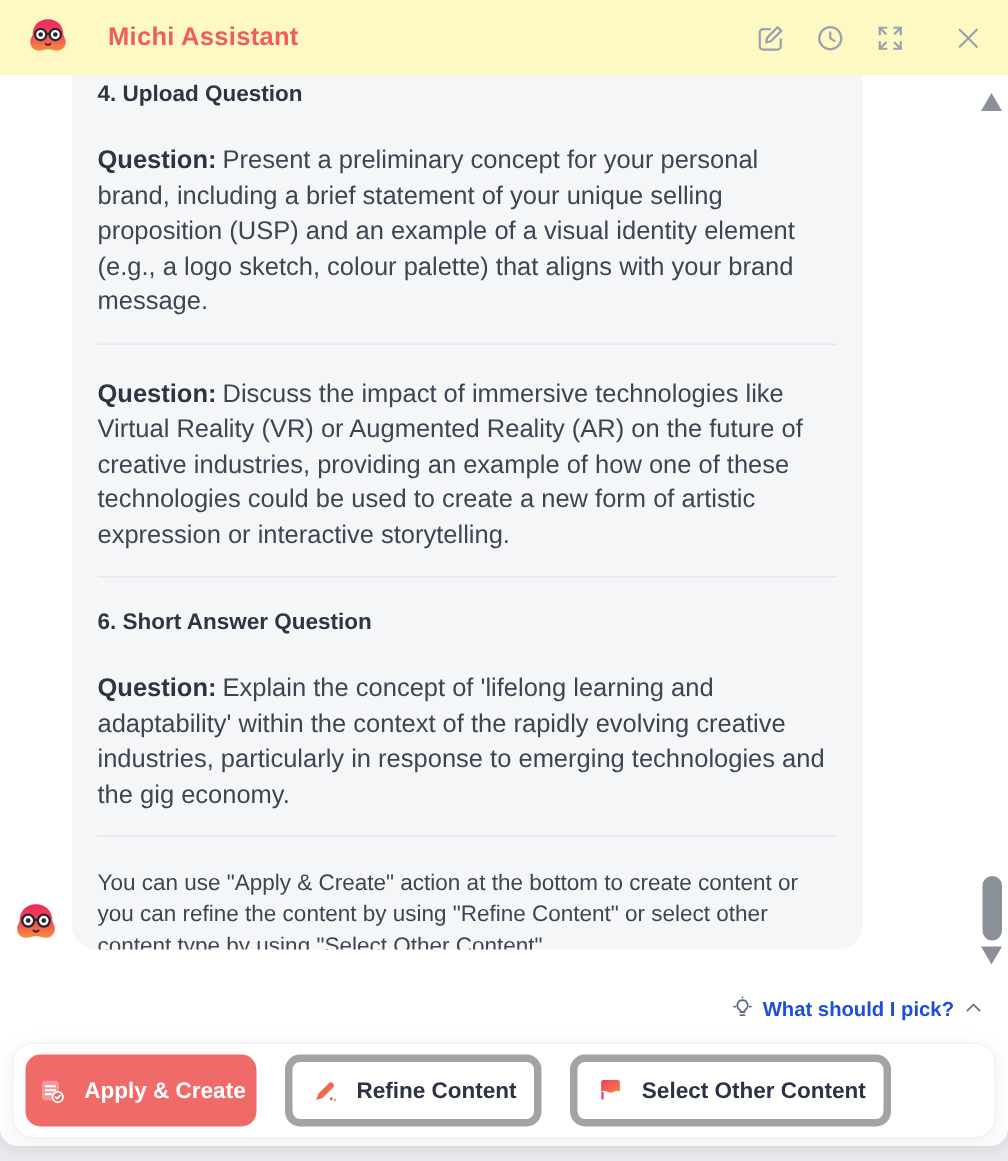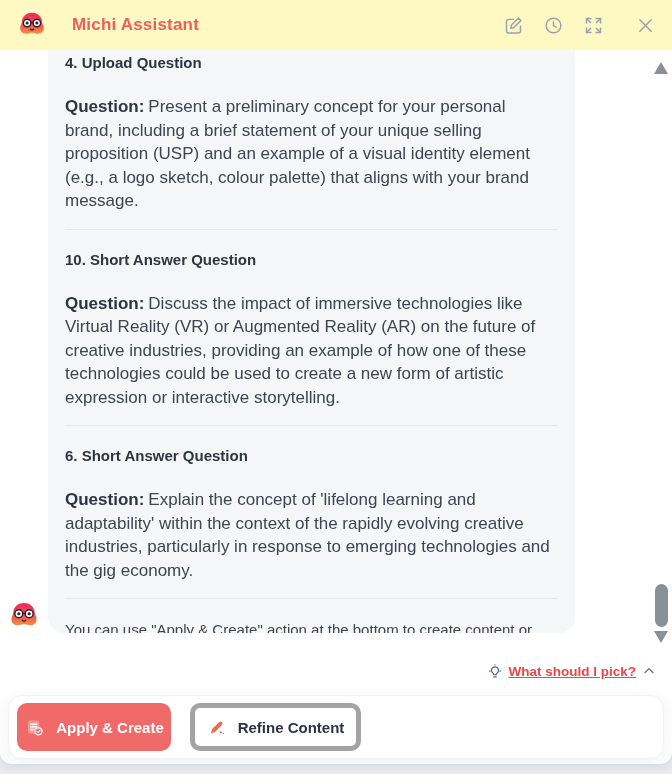--- a/index.html
+++ b/index.html
@@ -60,22 +60,22 @@
     border-left:7px solid transparent;border-right:7px solid transparent;
     border-bottom:12px solid #8A8F98;cursor:pointer;}
   .scroll-thumb{position:absolute;right:4px;top:534px;width:13px;height:43px;
     background:#8A8F98;border-radius:7px;cursor:pointer;}
   .scroll-down{position:absolute;right:4px;top:581px;width:0;height:0;
     border-left:7px solid transparent;border-right:7px solid transparent;
     border-top:12px solid #8A8F98;cursor:pointer;}
 
   
   .hint{
-    position:absolute;right:10px;top:613px;display:flex;align-items:flex-start;gap:6px;
-    color:#ef4444;font-size:13.5px;font-weight:600;cursor:pointer;background:none;border:none;text-decoration:underline;
+    position:absolute;right:10px;top:613px;display:flex;align-items:center;gap:6px;
+    color:#1d4ed8;font-size:13.5px;font-weight:600;cursor:pointer;background:none;border:none;
   }
   .hint svg{display:block;color:#5E6B80;}
 
   
   .action-bar{
     position:absolute;left:8px;right:8px;top:695px;height:64px;background:#fff;
     border:1px solid #F1F2F5;border-radius:14px;
     box-shadow:0 4px 16px rgba(30,40,60,.07);
     display:flex;align-items:center;padding:0 8px;box-sizing:border-box;gap:19px;z-index:6;
   }
@@ -155,21 +155,20 @@
 
     <div class="msg-card">
 
       <div>
         <h3 class="q-heading">4. Upload Question</h3>
         <p class="q-para"><strong>Question:</strong><span>Present a preliminary concept for your personal brand, including a brief statement of your unique selling proposition (USP) and an example of a visual identity element (e.g., a logo sketch, colour palette) that aligns with your brand message.</span></p>
       </div>
       <hr class="divider">
 
       <div>
-        <h3 class="q-heading">10. Short Answer Question</h3>
         <p class="q-para"><strong>Question:</strong><span>Discuss the impact of immersive technologies like Virtual Reality (VR) or Augmented Reality (AR) on the future of creative industries, providing an example of how one of these technologies could be used to create a new form of artistic expression or interactive storytelling.</span></p>
       </div>
       <hr class="divider">
 
       <div>
         <h3 class="q-heading">6. Short Answer Question</h3>
         <p class="q-para"><strong>Question:</strong><span>Explain the concept of 'lifelong learning and adaptability' within the context of the rapidly evolving creative industries, particularly in response to emerging technologies and the gig economy.</span></p>
       </div>
       <hr class="divider">
 
@@ -257,17 +256,32 @@
             </linearGradient>
           </defs>
           <path d="M4.5 19.5l1.8-5 8.2-8.2a2.4 2.4 0 0 1 3.4 3.4l-8.2 8.2z" fill="url(#pg)"></path>
           <circle cx="16.6" cy="18.6" r="1.2" fill="#F0585A"></circle>
           <circle cx="19.6" cy="19.6" r="0.9" fill="#F8813C"></circle>
         </svg>
       </span>
       <span>Refine Content</span>
     </button>
 
+    <button class="btn btn-outline btn-select">
+      <span>
+        <svg width="20" height="20" viewBox="0 0 24 24">
+          <defs>
+            <linearGradient id="fg" x1="0" y1="0" x2="1" y2="1">
+              <stop offset="0" stop-color="#EE3E63"></stop>
+                <stop offset="1" stop-color="#F8813C"></stop>
+            </linearGradient>
+          </defs>
+          <path d="M4.5 5.4a1.9 1.9 0 0 1 1.9-1.9h11.2a1.9 1.9 0 0 1 1.9 1.9v7.6c-1.7-1-3.4-1-5 0-1.7 1-3.3 1-5 0-1.7-1-3.3-1-5 0z" fill="url(#fg)"></path>
+          <path d="M5.6 13.8v4.6" stroke="#EE3E63" stroke-width="1.8" stroke-linecap="round"></path>
+        </svg>
+      </span>
+      <span>Select Other Content</span>
+    </button>
 
   </div>
 </div>
 
 <div></div>
 
 </body></html>

